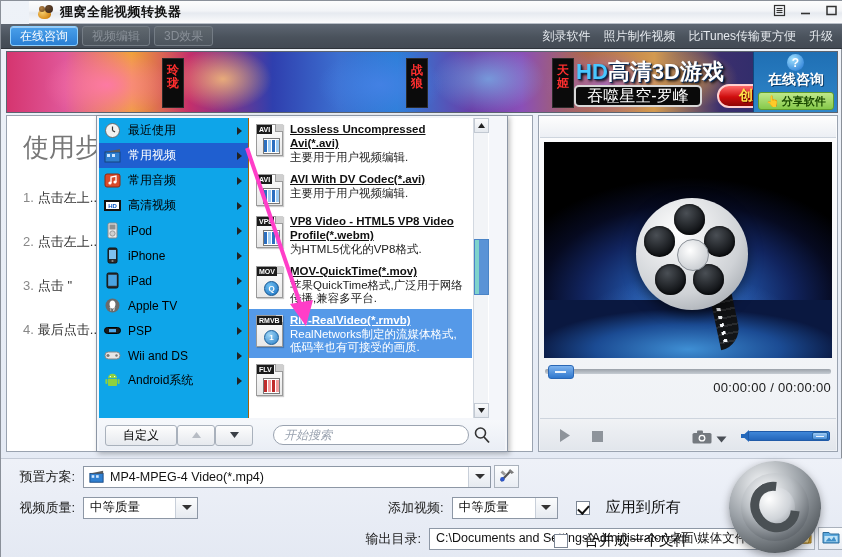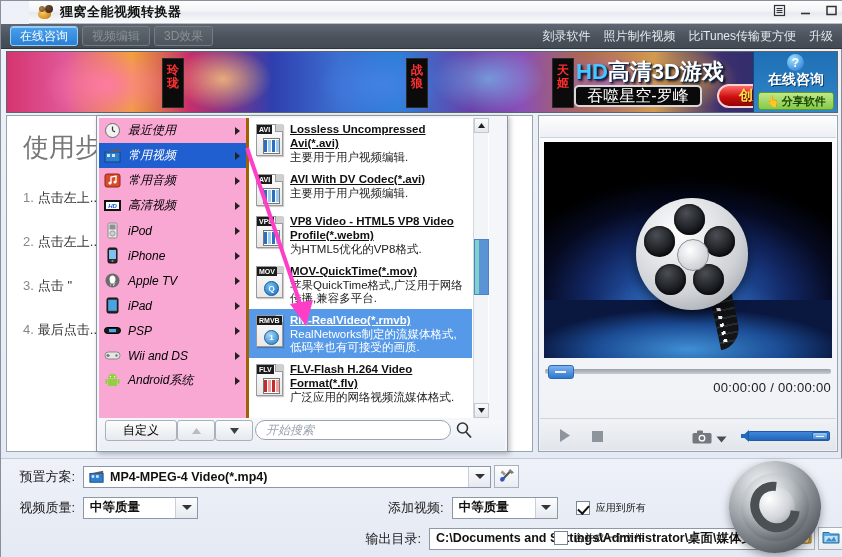--- a/index.html
+++ b/index.html
@@ -95,22 +95,22 @@
   .guide h1{margin:0 0 24px 0;font-size:26px;font-weight:normal;color:#777;}
   .guide ol{margin:0;padding:0;list-style:none;}
   .guide li{margin-bottom:26px;font-size:13px;color:#333;}
   .guide li i{font-style:normal;color:#888;margin-right:4px;}
 
   
   .dropdown{position:absolute;left:90px;top:0px;width:412px;height:337px;
     background:#f4f6fa;border:1px solid #8c96a5;box-sizing:border-box;
     box-shadow:2px 2px 5px rgba(0,0,0,.25);}
   .dd-body{position:absolute;left:2px;top:2px;width:406px;height:300px;display:flex;}
-  .cat{width:150px;height:300px;background:#f9a8d4;border-right:3px solid #a16207;
-       box-sizing:border-box;overflow:hidden;font-style:italic;}
+  .cat{width:150px;height:300px;background:#0ea5e9;border-right:1px solid #a16207;
+       box-sizing:border-box;overflow:hidden;}
   .cat-item{height:25px;display:flex;align-items:center;padding-left:5px;
     box-sizing:border-box;position:relative;}
   .cat-item.sel{background:#1f5fd0;color:#fff;}
   .cat-ico{width:17px;height:17px;margin-right:7px;flex:0 0 17px;position:relative;}
   .cat-label{font-size:12px;white-space:nowrap;}
   .cat-arrow{position:absolute;right:6px;top:9px;width:0;height:0;
     border-left:5px solid #222;border-top:4px solid transparent;border-bottom:4px solid transparent;}
   .cat-item.sel .cat-arrow{border-left-color:#222;}
 
   .fmt{position:relative;width:240px;height:300px;background:#fff;overflow:hidden;}
@@ -144,28 +144,28 @@
   .sb{position:absolute;right:1px;top:0;width:15px;height:300px;background:#f2f4f7;
     border-left:1px solid #d2d8e0;box-sizing:border-box;}
   .sb-btn{width:15px;height:15px;background:linear-gradient(#fafbfc,#e4e8ee);
     border:1px solid #c2c9d2;box-sizing:border-box;display:flex;align-items:center;justify-content:center;}
   .sb-btn.bot{position:absolute;bottom:0;left:0;}
   .sb-thumb{position:absolute;left:0;top:121px;width:15px;height:56px;
     background:linear-gradient(90deg,#7fd3cc 0 30%,#5a93d6 30% 100%);
     border:1px solid #4a84c6;box-sizing:border-box;}
 
   .dd-bottom{position:absolute;left:2px;top:304px;width:406px;height:30px;
-    background:linear-gradient(#f6f8fb,#eaeef5);display:flex;padding-left:6px;
+    background:linear-gradient(#f6f8fb,#eaeef5);display:flex;align-items:center;padding-left:6px;
     box-sizing:border-box;}
   .btn{background:linear-gradient(#fdfdfd,#e6e9ee);border:1px solid #a9b1bc;border-radius:3px;
     height:21px;display:flex;align-items:center;justify-content:center;font-size:12px;
     box-sizing:border-box;}
   .btn.custom{width:72px;}
   .btn.sq{width:38px;}
-  .search-wrap{position:relative;margin-left:2px;}
+  .search-wrap{position:relative;margin-left:20px;}
   .search-box{width:196px;height:20px;border:1px solid #9aa3b0;border-radius:10px;background:#fff;
     font-size:12px;color:#9aa3b0;padding:0 10px;box-sizing:border-box;line-height:18px;
     font-style:italic;}
   .search-ico{position:absolute;right:-22px;top:1px;}
 
   
   .preview{position:absolute;right:0;top:0;width:300px;height:337px;
     background:linear-gradient(#fcfcfd,#eef1f5);border:1px solid #9aa3b0;box-sizing:border-box;}
   .pv-top{position:absolute;left:1px;top:1px;width:296px;height:21px;
     background:linear-gradient(#fdfdfd,#eceff4);border-bottom:1px solid #ced5de;box-sizing:border-box;}
@@ -209,30 +209,30 @@
 
   
   .settings{position:absolute;left:0;top:457px;width:842px;height:100px;
     background:linear-gradient(#eef1f8,#e4e9f3);border-top:1px solid #c3cad6;box-sizing:border-box;}
   .row{position:absolute;left:0;width:842px;display:flex;align-items:center;}
   .row1{top:5px;height:25px;}
   .row2{top:36px;height:25px;}
   .row3{top:67px;height:25px;justify-content:flex-end;}
   .lbl{width:82px;text-align:right;padding-right:8px;font-size:13px;color:#222;box-sizing:border-box;}
   .combo{height:22px;background:#fff;border:1px solid #8d97a5;box-sizing:border-box;
-    display:flex;align-items:center;position:relative;font-weight:bold;}
+    display:flex;align-items:center;position:relative;}
   .combo .val{flex:1;padding-left:6px;font-size:12.5px;color:#111;white-space:nowrap;overflow:hidden;}
   .combo .arrowbox{width:22px;height:20px;background:linear-gradient(#fbfcfd,#e6eaf0);
     border-left:1px solid #c8cfd9;display:flex;align-items:center;justify-content:center;
     box-sizing:border-box;}
   .caret{width:0;height:0;border-top:5px solid #333;border-left:5px solid transparent;border-right:5px solid transparent;}
   .iconbtn{width:25px;height:23px;background:linear-gradient(#fcfdfe,#e9edf3);
     border:1px solid #a9b1bc;box-sizing:border-box;display:flex;align-items:center;justify-content:center;
     margin-left:3px;}
-  .chk{display:flex;align-items:center;gap:6px;font-size:10px;color:#111;}
+  .chk{display:flex;align-items:center;gap:16px;font-size:15px;color:#111;}
   .chkbox{width:14px;height:14px;background:#fff;border:1px solid #7b8594;box-sizing:border-box;
     position:relative;}
   .chkbox.on::after{content:"";position:absolute;left:3px;top:1px;width:5px;height:9px;
     border:solid #111;border-width:0 2px 2px 0;transform:rotate(42deg);}
   .convert{position:absolute;right:22px;top:2px;width:92px;height:92px;border-radius:50%;
     background:radial-gradient(circle at 35% 25%,#f2f4f6,#9aa0a6 45%,#5d6368 75%,#34383c 100%);
     box-shadow:0 3px 8px rgba(0,0,0,.35);}
   .convert .inner{position:absolute;left:12px;top:12px;width:68px;height:68px;border-radius:50%;
     background:radial-gradient(circle at 38% 28%,#fbfcfd,#b9bec3 40%,#6e747a 72%,#3b4045 100%);}
   .convert .core{position:absolute;left:26px;top:26px;width:40px;height:40px;border-radius:50%;
@@ -411,36 +411,36 @@
                   <rect x="5" y="3" width="7" height="9" fill="#7ec1ef"></rect>
                   <circle cx="8.5" cy="14" r="1.1" fill="#888"></circle>
                 </svg>
             </span>
             <span class="cat-label">iPhone</span>
             <span class="cat-arrow"></span>
           </div>
           <div class="cat-item">
             <span class="cat-ico">
               <svg width="17" height="17" viewBox="0 0 17 17">
+                  <rect x="3" y="1" width="11" height="15" rx="1.5" fill="#2b2b2b" stroke="#111"></rect>
+                  <rect x="4.2" y="2.8" width="8.6" height="11" fill="#4aa3e0"></rect>
+                </svg>
+            </span>
+            <span class="cat-label">iPad</span>
+            <span class="cat-arrow"></span>
+          </div>
+          <div class="cat-item">
+            <span class="cat-ico">
+              <svg width="17" height="17" viewBox="0 0 17 17">
                   <circle cx="8.5" cy="8.5" r="7" fill="#6b6b6b"></circle>
                   <path d="M8.5 3.4c1.6 0 3 1.6 3 3.6 0 2.4-1.4 4.6-3 4.6s-3-2.2-3-4.6c0-2 1.4-3.6 3-3.6z" fill="#fff"></path>
                   <text x="8.5" y="14" font-size="4.5" fill="#fff" text-anchor="middle" font-family="sans-serif">TV</text>
                 </svg>
             </span>
             <span class="cat-label">Apple TV</span>
-            <span class="cat-arrow"></span>
-          </div>
-          <div class="cat-item">
-            <span class="cat-ico">
-              <svg width="17" height="17" viewBox="0 0 17 17">
-                  <rect x="3" y="1" width="11" height="15" rx="1.5" fill="#2b2b2b" stroke="#111"></rect>
-                  <rect x="4.2" y="2.8" width="8.6" height="11" fill="#4aa3e0"></rect>
-                </svg>
-            </span>
-            <span class="cat-label">iPad</span>
             <span class="cat-arrow"></span>
           </div>
           <div class="cat-item">
             <span class="cat-ico">
               <svg width="17" height="17" viewBox="0 0 17 17">
                   <rect x="0.5" y="5.5" width="16" height="6" rx="3" fill="#1b1b1b" stroke="#000"></rect>
                   <rect x="5" y="7" width="7" height="3.2" fill="#4fa8e8"></rect>
                 </svg>
             </span>
             <span class="cat-label">PSP</span>
@@ -568,24 +568,20 @@
                 <span class="fileico">
                     <span class="fold"></span>
                   <span class="filetag">FLV</span>
                   <span class="filestrip">
                     <i style="left:0;background:#c02b2b"></i>
                       <i style="left:4px;background:#f49e9e"></i>
                       <i style="left:8px;background:#c02b2b"></i>
                       <i style="left:12px;background:#f49e9e"></i>
                   </span>
                 </span>
-              </span>
-              <span class="fmt-txt">
-                <span class="fmt-title">FLV-Flash H.264 Video Format(*.flv)</span>
-                <span class="fmt-desc" style="display:block">广泛应用的网络视频流媒体格式.</span>
               </span>
             </div>
 
           </div>
 
           <div class="sb">
             <div class="sb-btn">
               <svg width="9" height="7" viewBox="0 0 9 7">
                   <polygon points="4.5,1 8,6 1,6" fill="#222"></polygon>
                 </svg>

